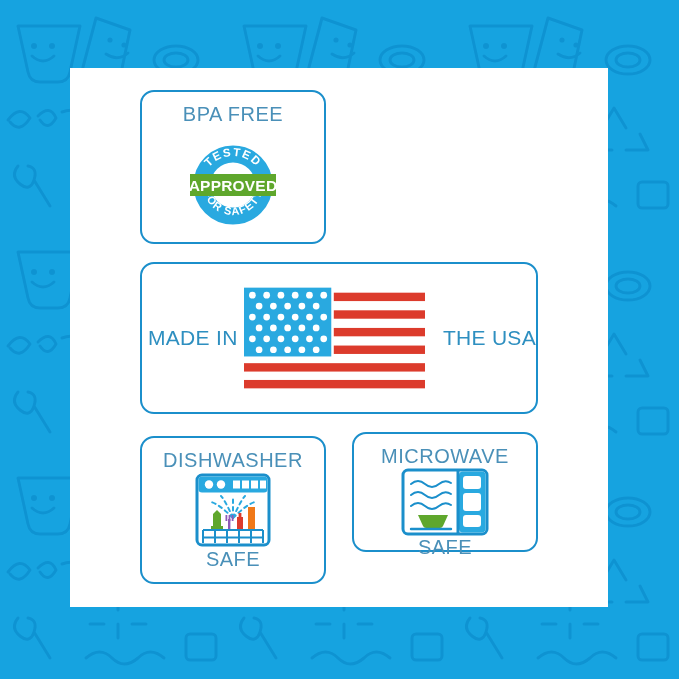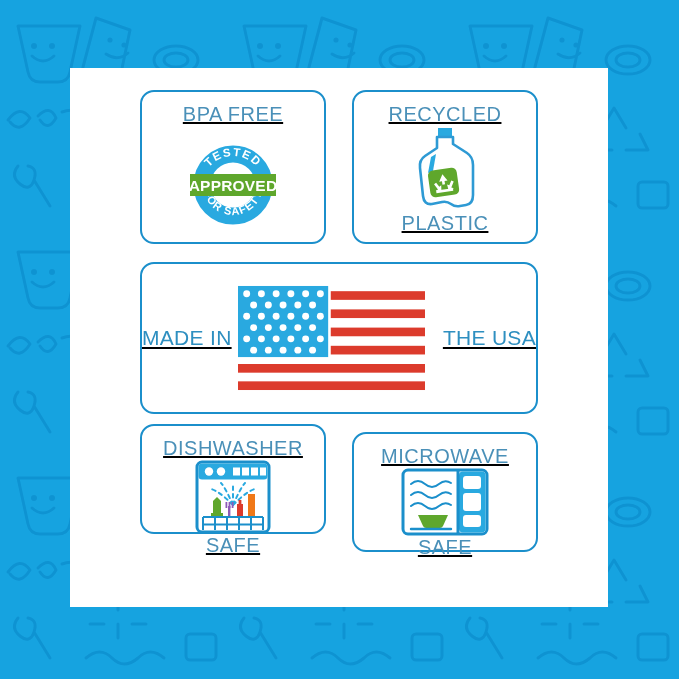--- a/index.html
+++ b/index.html
@@ -41,26 +41,25 @@
   .card {
     position: absolute;
     border: 2px solid #1b8fcb;
     border-radius: 14px;
     background: #ffffff;
     box-sizing: border-box;
     display: flex;
     flex-direction: column;
     align-items: center;
     justify-content: space-between;
-    text-decoration: underline;
   }
   .card-bpa      { left: 70px;  top: 22px;  width: 186px; height: 154px; }
   .card-recycled { left: 282px; top: 22px;  width: 186px; height: 154px; }
   .card-usa      { left: 70px;  top: 194px; width: 398px; height: 152px; }
-  .card-dish     { left: 70px;  top: 356px; width: 186px; height: 110px; }
+  .card-dish     { left: 70px;  top: 368px; width: 186px; height: 148px; }
   .card-micro    { left: 282px; top: 364px; width: 186px; height: 120px; }
 
   .card-label {
     color: #4a90b8;
     font-size: 20px;
     letter-spacing: 0.5px;
     font-weight: 400;
     white-space: nowrap;
   }
   .card-label.top    { margin-top: 11px; }
@@ -73,20 +72,21 @@
     justify-content: center;
     width: 100%;
   }
 
   
   .card-usa {
     flex-direction: row;
     align-items: center;
     justify-content: center;
     gap: 0;
+    padding-left: 6px;
   }
   .usa-text {
     color: #2e8fc0;
     font-size: 21px;
     letter-spacing: 0.3px;
     white-space: nowrap;
     font-weight: 400;
   }
   .usa-text.left  { margin-right: 6px; }
   .usa-text.right { margin-left: 18px; }
@@ -159,46 +159,20 @@
             <textPath href="#arcBot" startOffset="50%" text-anchor="middle">FOR SAFETY</textPath>
           </text>
 
           <rect x="5" y="33" width="86" height="22" fill="#5fa72c"></rect>
           <text x="48" y="49.5" text-anchor="middle" font-family="'Liberation Sans', sans-serif" font-size="15.5" font-weight="bold" fill="#ffffff" letter-spacing="0.2">APPROVED</text>
         </svg>
       </div>
 
     </div>
 
-    <div class="card card-recycled">
-      <div class="card-label top">RECYCLED</div>
-
-      <div class="card-art">
-        <svg width="78" height="86" viewBox="0 0 78 86">
-
-          <rect x="32" y="2" width="14" height="9" fill="#29a9e0"></rect>
-
-          <path d="M31 11 h16 v7 l14 9 q6 4 6 12 v30 q0 9 -7 10 l-6 1 q-5 1 -9 -2 q-4 -3 -9 -2 l-10 2 q-8 1 -9 -8 l-3 -28 q-1 -8 5 -12 l12 -8 z" fill="#ffffff" stroke="#2e9ad4" stroke-width="2.6" stroke-linejoin="round"></path>
-
-          <path d="M25 31 l5 -3 l-3 17 l-5 2 z" fill="#29a9e0"></path>
-
-          <g transform="rotate(-8 38 56)">
-            <rect x="23" y="43" width="29" height="27" rx="5" fill="#5fa72c"></rect>
-            <g fill="#ffffff">
-              <path d="M37.5 48 l4.2 7 h-3 v3.4 h-2.6 V55 h-2.8 z"></path>
-              <path d="M31 62.5 l-3.2 -5.6 l2.3 -1.3 l2.6 4.5 l2.1 -1.2 l-0.7 6 l-5.6 -1.2 z"></path>
-              <path d="M44.5 62.4 l3.2 -5.6 l-2.3 -1.3 l-2.6 4.5 l-2.1 -1.2 l0.7 6 l5.6 -1.2 z"></path>
-              <rect x="29" y="63.4" width="17" height="2.6"></rect>
-            </g>
-          </g>
-        </svg>
-      </div>
-
-      <div class="card-label bottom">PLASTIC</div>
-    </div>
 
     <div class="card card-usa">
       <div class="usa-text left">MADE IN</div>
 
       <svg class="flag-wrap" viewBox="0 0 216 120">
 
         <g fill="#dc3b2c">
           <rect x="107" y="6" width="109" height="10"></rect>
           <rect x="107" y="27" width="109" height="10"></rect>
           <rect x="107" y="48" width="109" height="10"></rect>

